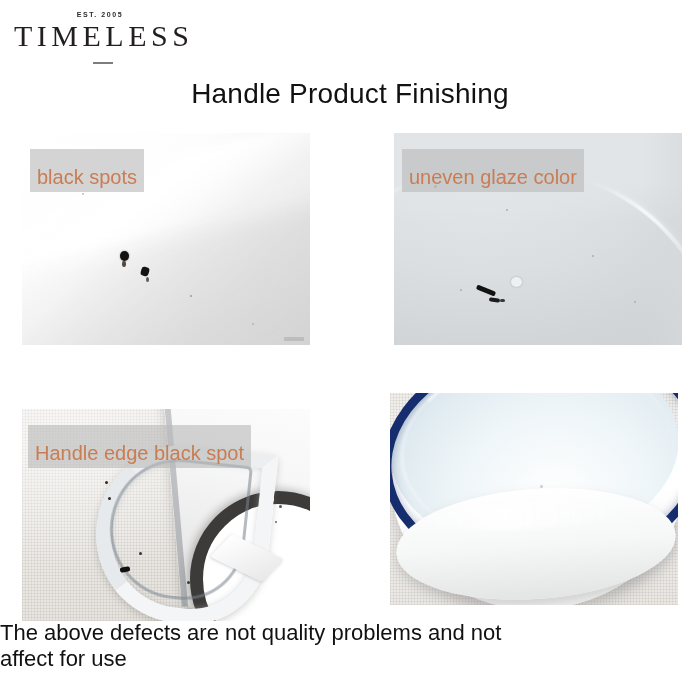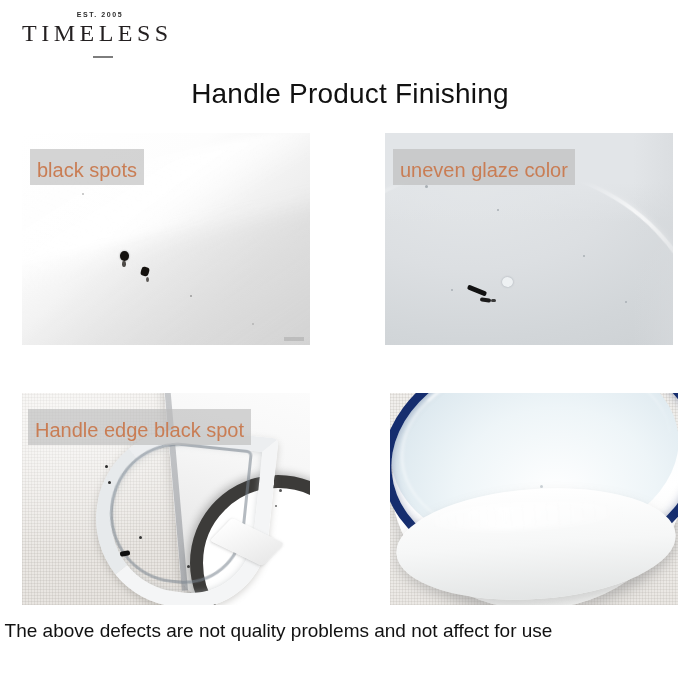--- a/index.html
+++ b/index.html
@@ -35,24 +35,24 @@
     margin-left: 6px;
     line-height: 9px;
   }
   .logo-line1, .logo-line2 {
     font-family: "Liberation Serif", serif;
     color: #231f20;
     font-weight: 400;
     line-height: 1.0;
   }
   .logo-line1 {
-    font-size: 24px;
+    font-size: 30px;
     letter-spacing: 4.5px;
     margin-top: 2px;
-    margin-left: 8px;
+    margin-left: 0;
   }
   .logo-line2 {
     font-size: 30px;
     letter-spacing: 8px;
     margin-top: 6px;
     margin-left: 4px;
     position: relative;
   }
   .logo-underline {
     position: absolute;
@@ -86,22 +86,22 @@
     height: 472px;
   }
   .cell {
     position: absolute;
     width: 288px;
     height: 212px;
     overflow: hidden;
     background: #f2f2f2;
   }
   .cell.c0 { left: 0px;   top: 0px; }
-  .cell.c1 { left: 363px; top: 0px; }
-  .cell.c2 { left: 0px;   top: 260px; }
+  .cell.c1 { left: 372px; top: 0px; }
+  .cell.c2 { left: 0px;   top: 276px; }
   .cell.c3 { left: 368px; top: 260px; }
 
   .photo {
     position: absolute;
     inset: 0;
     overflow: hidden;
   }
 
   
   .ph1 {
@@ -346,39 +346,38 @@
   .ph4 .tiny-dot {
     position: absolute; left: 150px; top: 92px;
     width: 3px; height: 3px; background: #c9cfd4; border-radius: 50%;
   }
 
   
   .caption-band {
     position: absolute;
     left: 8px;
     top: 16px;
-    padding: 10px 7px 4px 7px;
+    padding: 17px 7px 4px 7px;
     background: rgba(186,186,186,0.62);
     color: #c97d54;
     font-size: 20px;
     line-height: 22px;
     white-space: nowrap;
     font-family: "Liberation Sans", sans-serif;
     z-index: 5;
   }
   .cell.c2 .caption-band { left: 6px; }
 
   
   .footer-note {
     position: absolute;
     left: 0;
     top: 620px;
     width: 557px;
-    text-align: center;
-    font-size: 19px;
+    font-size: 22px;
     color: #111111;
     font-family: "Liberation Sans", sans-serif;
   }
 </style>
 </head>
 <body>
 
 <div class="logo">
   <div class="logo-est">EST. 2005</div>
   <div class="logo-line1">TIMELESS</div>

